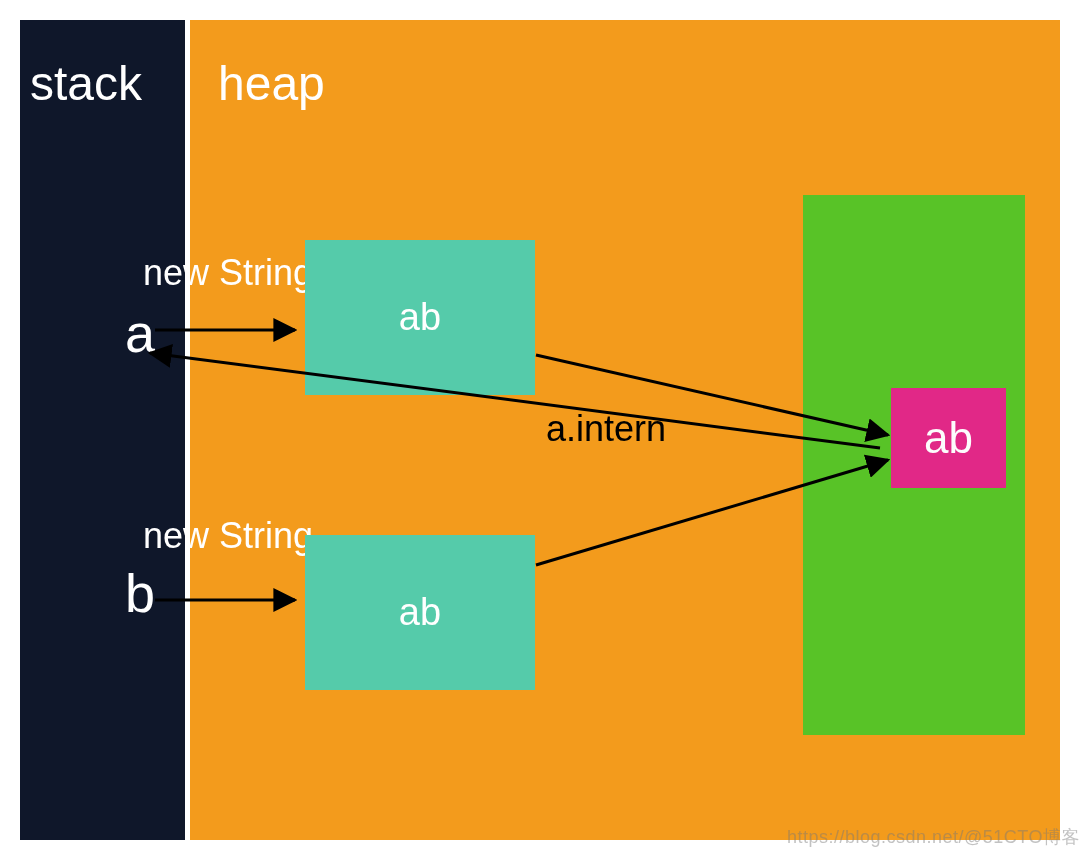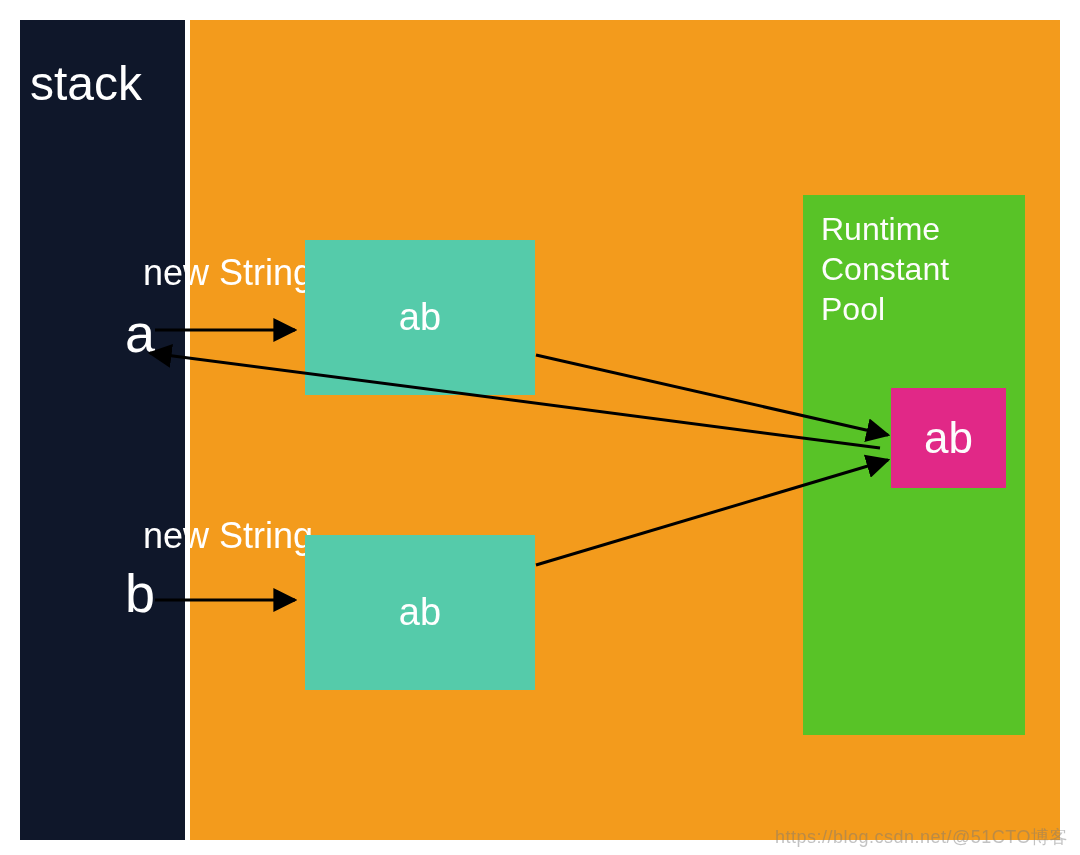--- a/index.html
+++ b/index.html
@@ -104,53 +104,54 @@
   }
   svg.arrows {
     position: absolute;
     left: 0; top: 0;
     width: 1080px;
     height: 855px;
     pointer-events: none;
   }
   .watermark {
     position: absolute;
-    right: 12px;
+    right: 0;
     bottom: 6px;
     color: rgba(120,120,120,0.45);
     font-size: 18px;
     font-weight: 400;
     letter-spacing: 0.5px;
     text-align: center;
   }
 </style>
 </head>
 <body>
 
 <div class="stack">
   <div class="title">stack</div>
   <div class="var-a">a</div>
   <div class="var-b">b</div>
 </div>
 
 <div class="heap">
+  <div class="title">heap</div>
 
   <div class="new-string ns1">new String</div>
   <div class="obj obj1">
     <span>ab</span>
   </div>
 
   <div class="new-string ns2">new String</div>
   <div class="obj obj2">
     <span>ab</span>
   </div>
 
+  <div class="intern-label">a.intern</div>
 
   <div class="pool">
-    <div class="title">Runtime<br>Constant<br>Pool</div>
     <div class="pool-box">
       <span>ab</span>
     </div>
   </div>
 </div>
 
 <svg class="arrows">
   <defs>
     <marker id="arrow" viewBox="0 0 10 10" refX="9" refY="5" markerWidth="8" markerHeight="8" orient="auto-start-reverse">
       <path d="M 0 0 L 10 5 L 0 10 z" fill="#000"></path>

